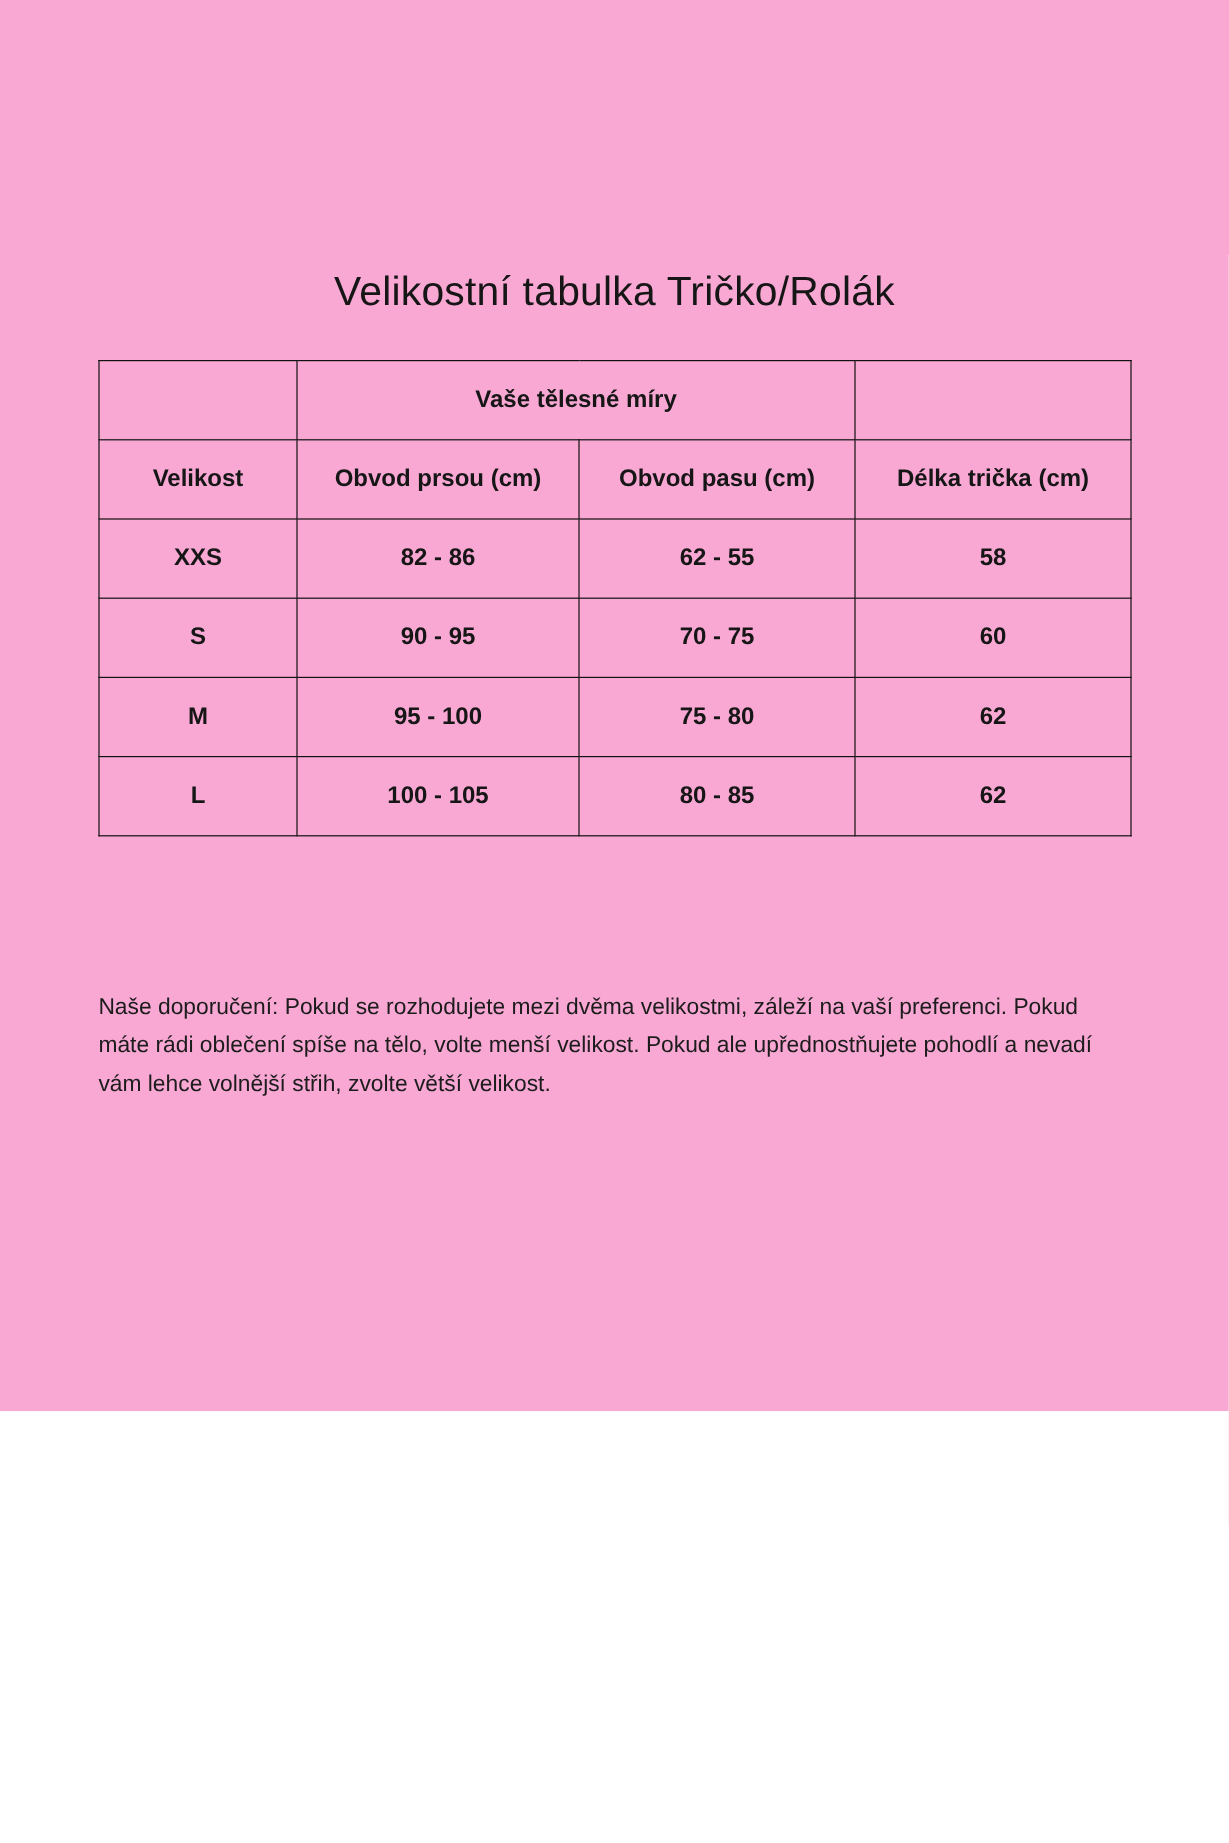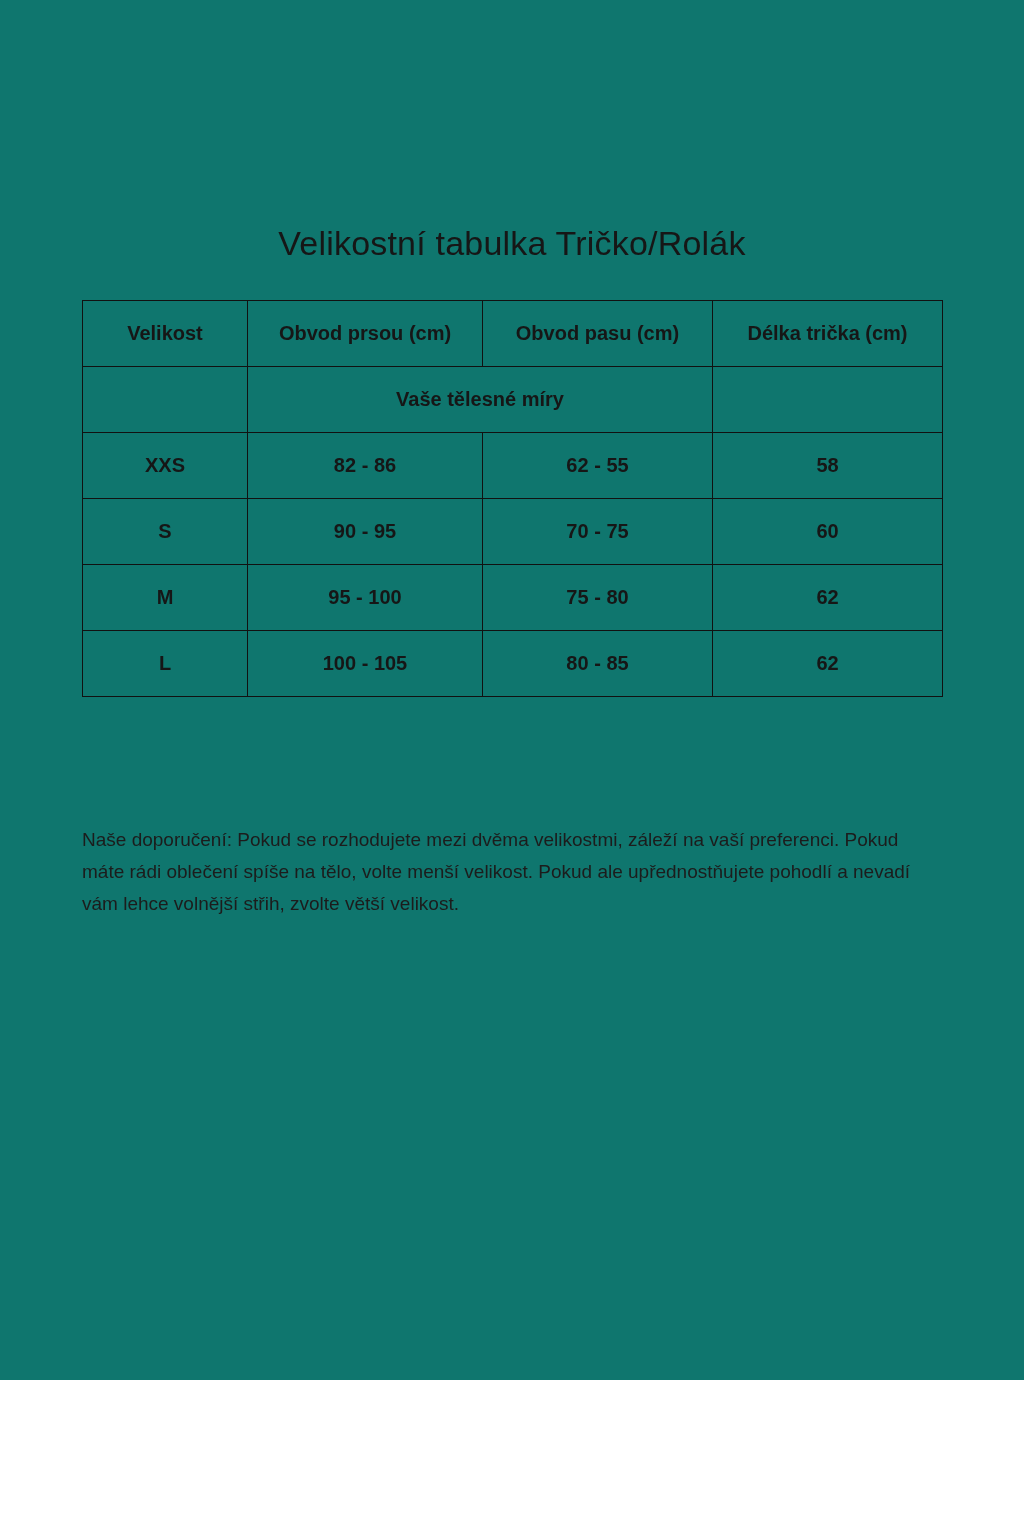--- a/index.html
+++ b/index.html
@@ -4,22 +4,22 @@
 <style>
   * { box-sizing: border-box; margin: 0; padding: 0; }
   html, body {
     background: #ffffff;
     font-family: "Liberation Sans", sans-serif;
     color: #161616;
   }
   .page {
     position: relative;
     width: 1024px;
-    height: 1380px;
-    background: #0f766e;
+    height: 1176px;
+    background: #f9a8d4;
     overflow: hidden;
   }
   .title {
     position: absolute;
     top: 224px;
     left: 0;
     width: 1024px;
     text-align: center;
     font-size: 34px;
     font-weight: 500;
@@ -71,29 +71,29 @@
 
   <table class="size-table">
     <colgroup>
       <col class="c1">
         <col class="c2">
         <col class="c3">
         <col class="c4">
     </colgroup>
     <tbody>
       <tr>
+        <td></td>
+        <td class="group-header" colspan="2">Vaše tělesné míry</td>
+        <td></td>
+      </tr>
+      <tr>
         <th class="col-header">Velikost</th>
         <th class="col-header">Obvod prsou (cm)</th>
         <th class="col-header">Obvod pasu (cm)</th>
         <th class="col-header">Délka trička (cm)</th>
-      </tr>
-      <tr>
-        <td></td>
-        <td class="group-header" colspan="2">Vaše tělesné míry</td>
-        <td></td>
       </tr>
       <tr>
         <td class="size-cell">XXS</td>
         <td>82 - 86</td>
         <td>62 - 55</td>
         <td>58</td>
       </tr>
       <tr>
         <td class="size-cell">S</td>
         <td>90 - 95</td>

